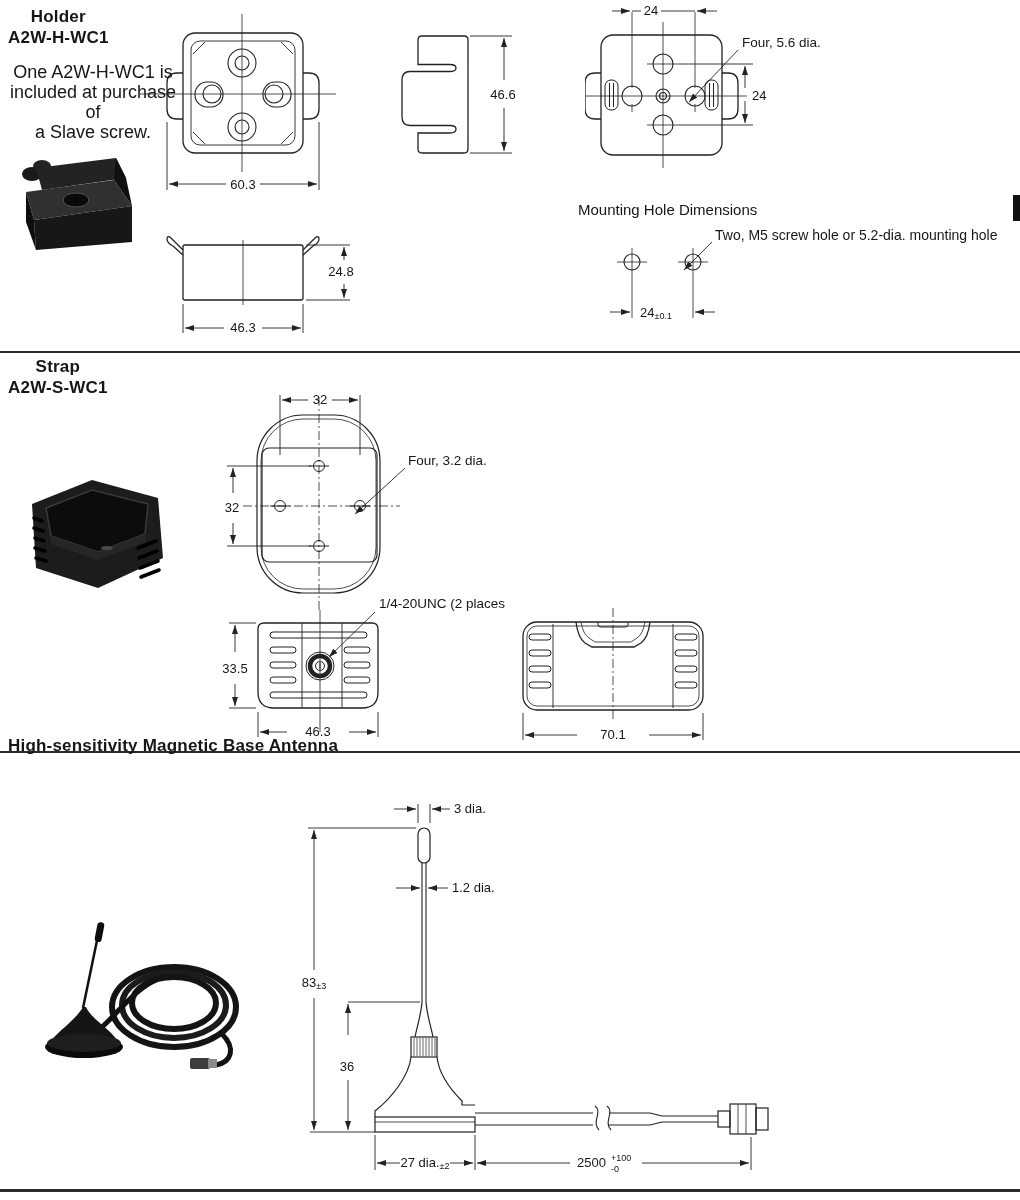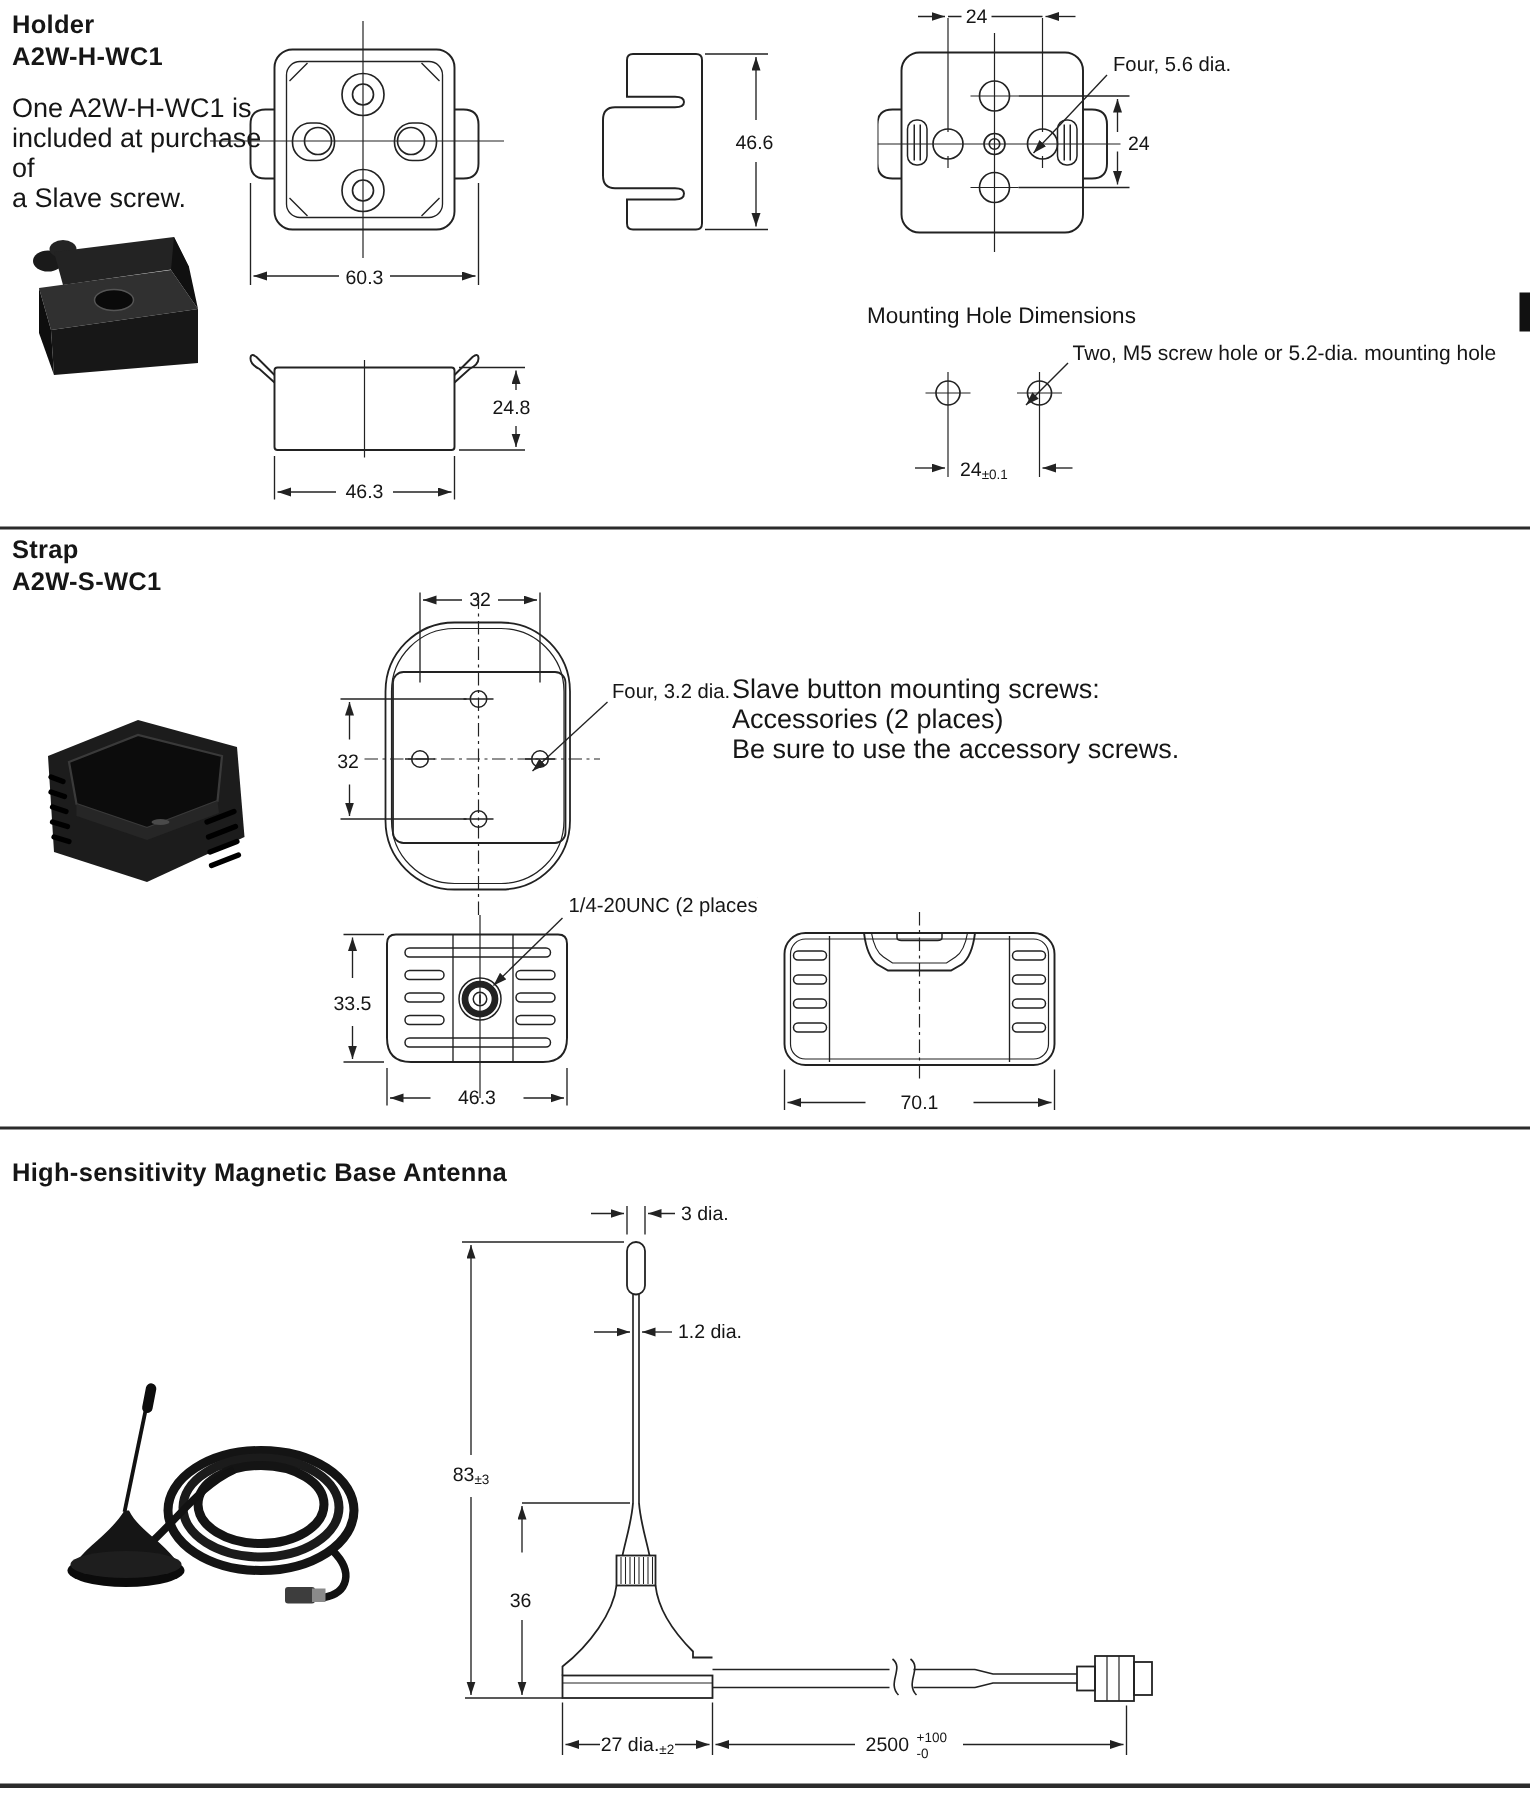--- a/index.html
+++ b/index.html
@@ -1,17 +1,17 @@
 <!DOCTYPE html>
 <html><head>
 <meta charset="utf-8">
 <style>
   html,body{margin:0;padding:0;background:#e8e8e8;}
   #page{position:relative;width:1020px;height:1200px;background:#ffffff;overflow:hidden;
-        font-family:"Liberation Sans","DejaVu Sans",sans-serif;color:#161616;}
+        font-family:"Liberation Sans","DejaVu Sans",sans-serif;color:#161616;text-align:center;}
   .abs{position:absolute;}
   .h1{font-size:17px;font-weight:bold;line-height:21px;letter-spacing:.2px;}
   .note{font-size:18px;line-height:20px;}
   .rule{position:absolute;left:0;width:1020px;background:#2b2b2b;}
   svg text{fill:#161616;font-family:"Liberation Sans","DejaVu Sans",sans-serif;}
   svg .ln{stroke:#222;fill:none;}
   .tab{position:absolute;right:0;width:7px;background:#111;}
 </style>
 </head>
 <body>
@@ -236,25 +236,20 @@
     <line x1="96" y1="161" x2="12" y2="161"></line>
     <line x1="18" y1="108" x2="18" y2="83" marker-end="url(#ar)"></line>
     <line x1="18" y1="138" x2="18" y2="159" marker-end="url(#ar)"></line>
     <line x1="190" y1="83" x2="140" y2="129" marker-end="url(#ar)"></line>
   </g>
   <text x="105" y="19" font-size="13" text-anchor="middle">32</text>
   <text x="17" y="127" font-size="13" text-anchor="middle">32</text>
   <text x="193" y="80" font-size="13.5">Four, 3.2 dia.</text>
 </svg>
 
-<div class="abs note" style="left:488px;top:449px;width:300px;">
-  <div>Slave button mounting screws:</div>
-  <div>Accessories (2 places)</div>
-  <div>Be sure to use the accessory screws.</div>
-</div>
 
 <svg class="abs" style="left:215px;top:592px;" width="290" height="155" viewBox="0 0 290 155">
   <path class="ln" stroke-width="1.3" d="M49,31 H157 Q163,31 163,37 V100 Q163,116 147,116 H59 Q43,116 43,100 V37 Q43,31 49,31 Z"></path>
   <g class="ln" stroke-width="1">
     <rect x="55" y="40" width="97" height="6" rx="3"></rect>
     <rect x="55" y="100" width="97" height="6" rx="3"></rect>
     <rect x="55" y="55" width="26" height="6" rx="3"></rect>
     <rect x="55" y="70" width="26" height="6" rx="3"></rect>
     <rect x="55" y="85" width="26" height="6" rx="3"></rect>
     <rect x="129" y="55" width="26" height="6" rx="3"></rect>
@@ -311,21 +306,21 @@
     <line x1="8" y1="113" x2="8" y2="140"></line>
     <line x1="188" y1="113" x2="188" y2="140"></line>
     <line x1="62" y1="135" x2="10" y2="135" marker-end="url(#ar)"></line>
     <line x1="134" y1="135" x2="186" y2="135" marker-end="url(#ar)"></line>
   </g>
   <text x="98" y="139" font-size="13" text-anchor="middle">70.1</text>
 </svg>
 
 <div class="rule" style="top:751px;height:2px;"></div>
 
-<div class="abs h1" style="left:8px;top:770px;line-height:23px;">
+<div class="abs h1" style="left:8px;top:734px;line-height:23px;">
   <div>High-sensitivity Magnetic Base Antenna</div>
 </div>
 
 <svg class="abs" style="left:4px;top:912px;" width="265" height="172" viewBox="0 0 265 172">
   <g fill="none" stroke="#141414">
     <ellipse cx="170" cy="95" rx="62" ry="40" stroke-width="6"></ellipse>
     <ellipse cx="170" cy="93" rx="52" ry="33" stroke-width="6" stroke="#1b1b1b"></ellipse>
     <ellipse cx="170" cy="91" rx="42" ry="26" stroke-width="6"></ellipse>
     <path d="M95,118 C115,100 130,78 152,68" stroke-width="5" stroke="#121212"></path>
     <path d="M218,122 C232,136 228,150 212,153" stroke-width="5" stroke="#121212"></path>

